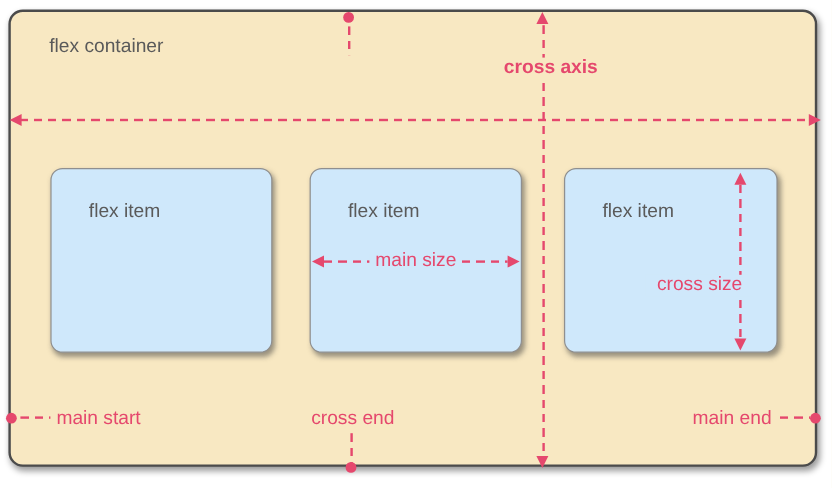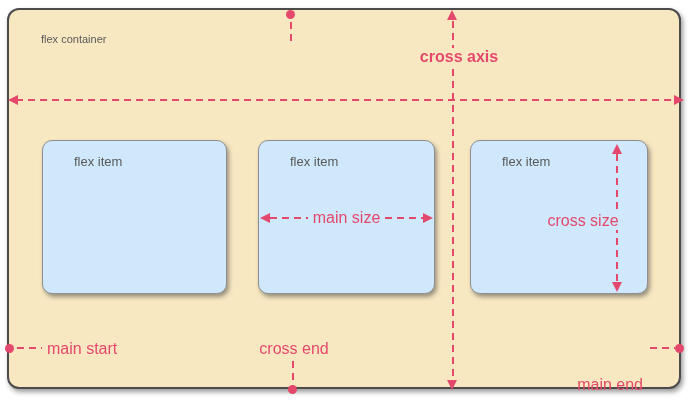--- a/index.html
+++ b/index.html
@@ -25,21 +25,21 @@
     width: 674px; height: 381px;
     box-sizing: border-box;
     background: var(--cream);
     border: 2px solid var(--container-border);
     border-radius: 12px;
     box-shadow: 2px 3px 5px rgba(0,0,0,0.40);
   }
   .gray-label {
     position: absolute;
     color: var(--gray-text);
-    font-size: 11px;
+    font-size: 16px;
     line-height: 18px;
     white-space: nowrap;
   }
   .pink-label {
     position: absolute;
     color: var(--pink);
     font-size: 16px;
     line-height: 18px;
     white-space: nowrap;
     z-index: 5;
@@ -69,23 +69,23 @@
     top: 140px; height: 154px;
     box-sizing: border-box;
     background: var(--blue);
     border: 1.5px solid var(--item-border);
     border-radius: 10px;
     box-shadow: 2px 3px 4px rgba(60,60,60,0.50);
     z-index: 3;
   }
   .item-label {
     position: absolute;
-    left: 31px; top: 13px;
+    left: 31px; top: 27px;
     color: var(--gray-text);
-    font-size: 13px;
+    font-size: 16px;
     white-space: nowrap;
   }
   .size-row {
     position: absolute;
     display: flex; align-items: center;
     z-index: 6;
   }
   .size-row .seg { flex: 1; height: 2px;
     background: repeating-linear-gradient(to right, var(--pink) 0 7px, transparent 7px 12px); }
   .size-row .head-l { width:0;height:0;border-top:5.5px solid transparent;border-bottom:5.5px solid transparent;border-right:10px solid var(--pink); }
@@ -139,27 +139,27 @@
     <div class="mask-blue" style="color:var(--pink); font-size:16px; line-height:14px; white-space:nowrap;">main size</div>
     <div class="seg"></div>
     <div class="head-r"></div>
   </div>
 
   <div class="size-col" style="left:610px; top:144px; width:14px; height:148px;">
     <div class="head-u"></div>
     <div class="seg"></div>
     <div class="head-d"></div>
   </div>
-  <div class="pink-label centered mask-blue" style="left:538px; top:212px; width:80px; z-index:7;">cross size</div>
+  <div class="pink-label centered mask-blue" style="left:538px; top:229px; width:80px; z-index:7;">cross size</div>
 
   <div class="dot" style="left:5px; top:344px;"></div>
   <div class="h-dash" style="left:17px; top:347px; width:25px;"></div>
   <div class="pink-label centered" style="left:248px; top:340px; width:92px;">cross end</div>
 
   <div class="pink-label" style="left:47px; top:340px;">main start</div>
   <div class="v-dash" style="left:292px; top:361px; height:25px;"></div>
   <div class="dot" style="left:288px; top:385px;"></div>
 
-  <div class="pink-label" style="left:563px; top:340px; width:80px; text-align:right;margin-top:36px;">main end</div>
+  <div class="pink-label" style="left:563px; top:340px; width:80px; text-align:right;">main end</div>
   <div class="h-dash" style="left:650px; top:347px; width:25px;"></div>
   <div class="dot" style="left:675px; top:344px;"></div>
 
 </div>
 
 </body></html>

